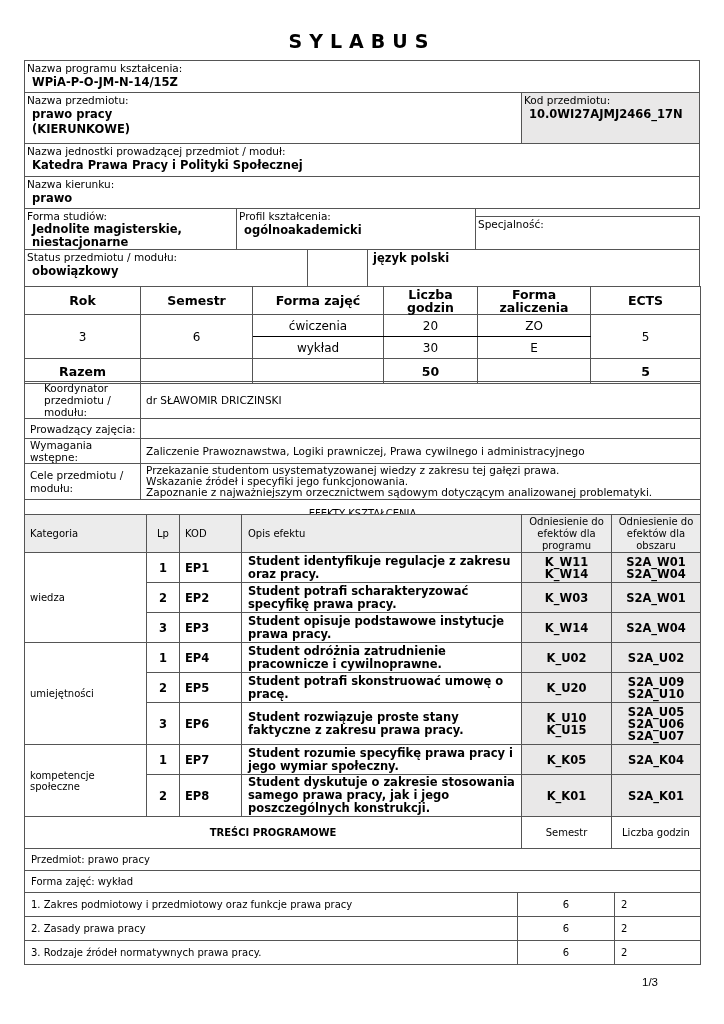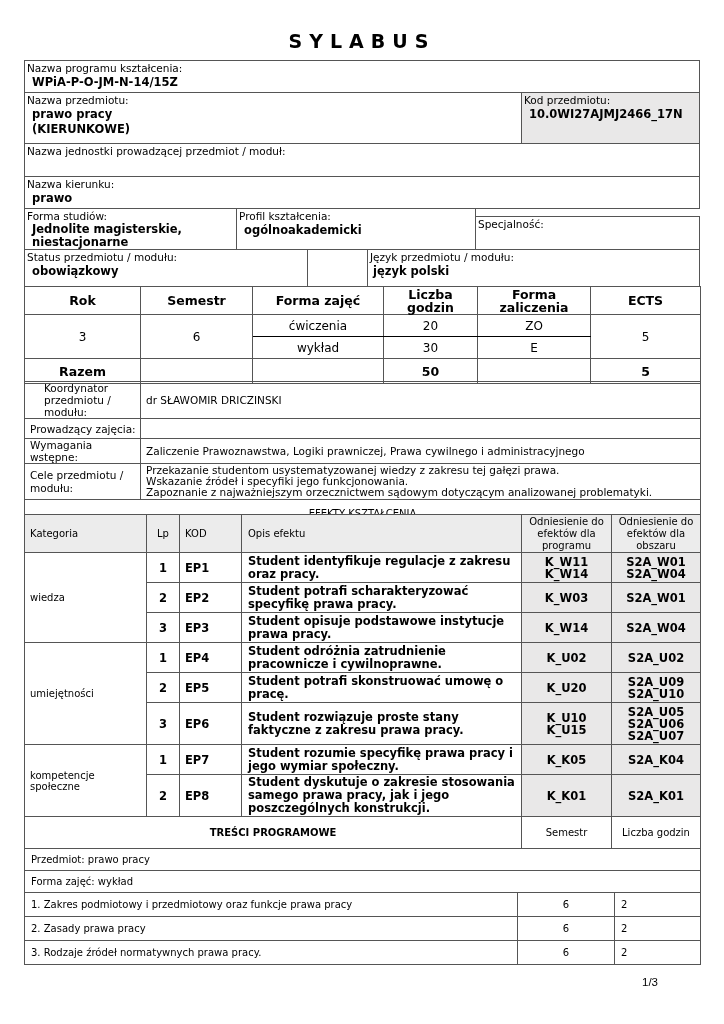--- a/index.html
+++ b/index.html
@@ -37,20 +37,21 @@
   <div class="val">prawo pracy</div>
   <div class="val">(KIERUNKOWE)</div>
 </div>
 <div class="box grey" style="left:521px;top:92px;width:179px;height:52px;">
   <div class="lbl">Kod przedmiotu:</div>
   <div class="val">10.0WI27AJMJ2466_17N</div>
 </div>
 
 <div class="box" style="left:24px;top:143px;width:676px;height:34px;">
   <div class="lbl">Nazwa jednostki prowadzącej przedmiot / moduł:</div>
+  <div class="val">Katedra Prawa Pracy i Polityki Społecznej</div>
 </div>
 
 <div class="box" style="left:24px;top:176px;width:676px;height:33px;">
   <div class="lbl">Nazwa kierunku:</div>
   <div class="val">prawo</div>
 </div>
 
 <div class="box" style="left:24px;top:208px;width:213px;height:42px;">
   <div class="lbl">Forma studiów:</div>
   <div class="val" style="line-height:13px;">Jednolite magisterskie,</div>
@@ -63,21 +64,20 @@
 <div class="box" style="left:475px;top:216px;width:225px;height:42px;">
   <div class="lbl">Specjalność:</div>
   <div class="val"></div>
 </div>
 
 <div class="box" style="left:24px;top:249px;width:284px;height:38px;">
   <div class="lbl">Status przedmiotu / modułu:</div>
   <div class="val">obowiązkowy</div>
 </div>
 <div class="box" style="left:367px;top:249px;width:333px;height:38px;">
-  <div class="lbl">Język przedmiotu / modułu:</div>
   <div class="val" style="padding-left:5px;">język polski</div>
 </div>
 
 <table class="t1" style="left:24px;top:286px;width:676px;">
   <colgroup>
     <col style="width:116px">
       <col style="width:112px">
       <col style="width:131px">
       <col style="width:94px">
       <col style="width:113px">

